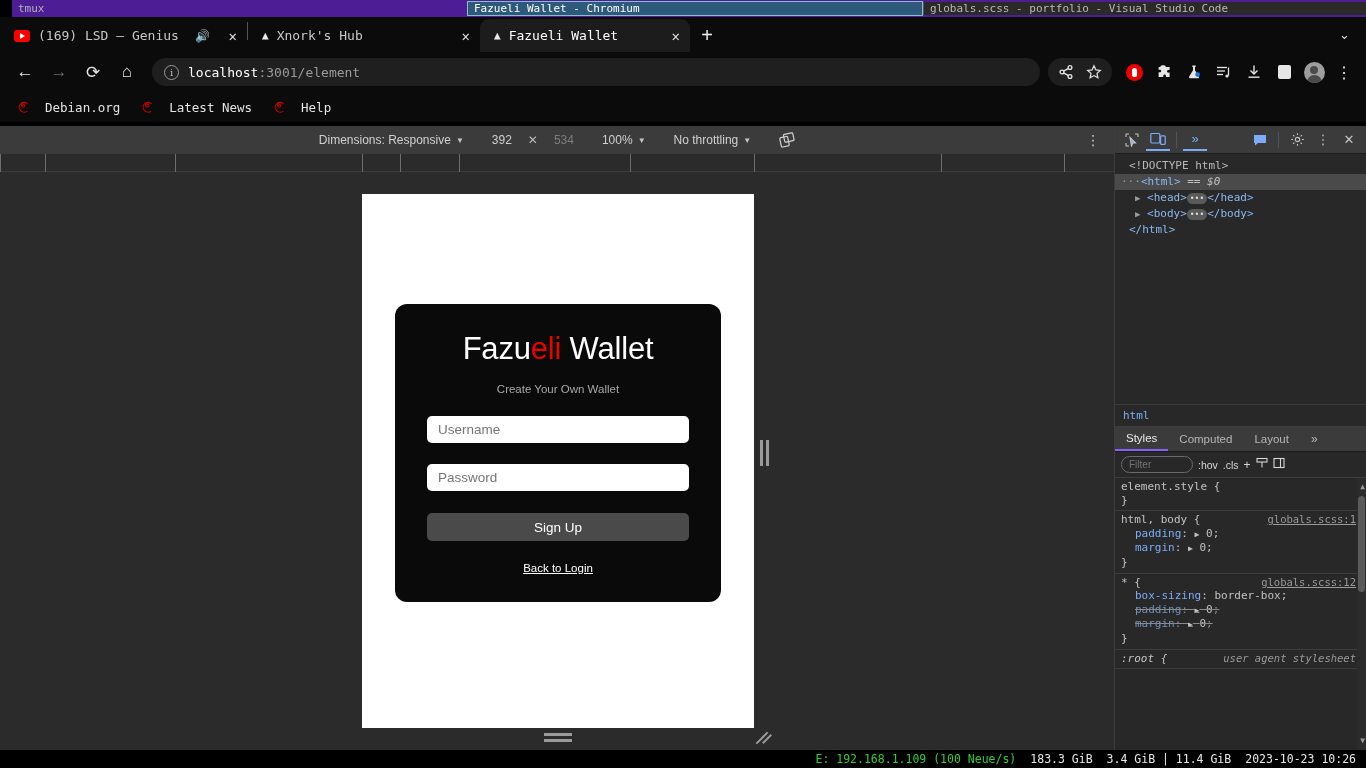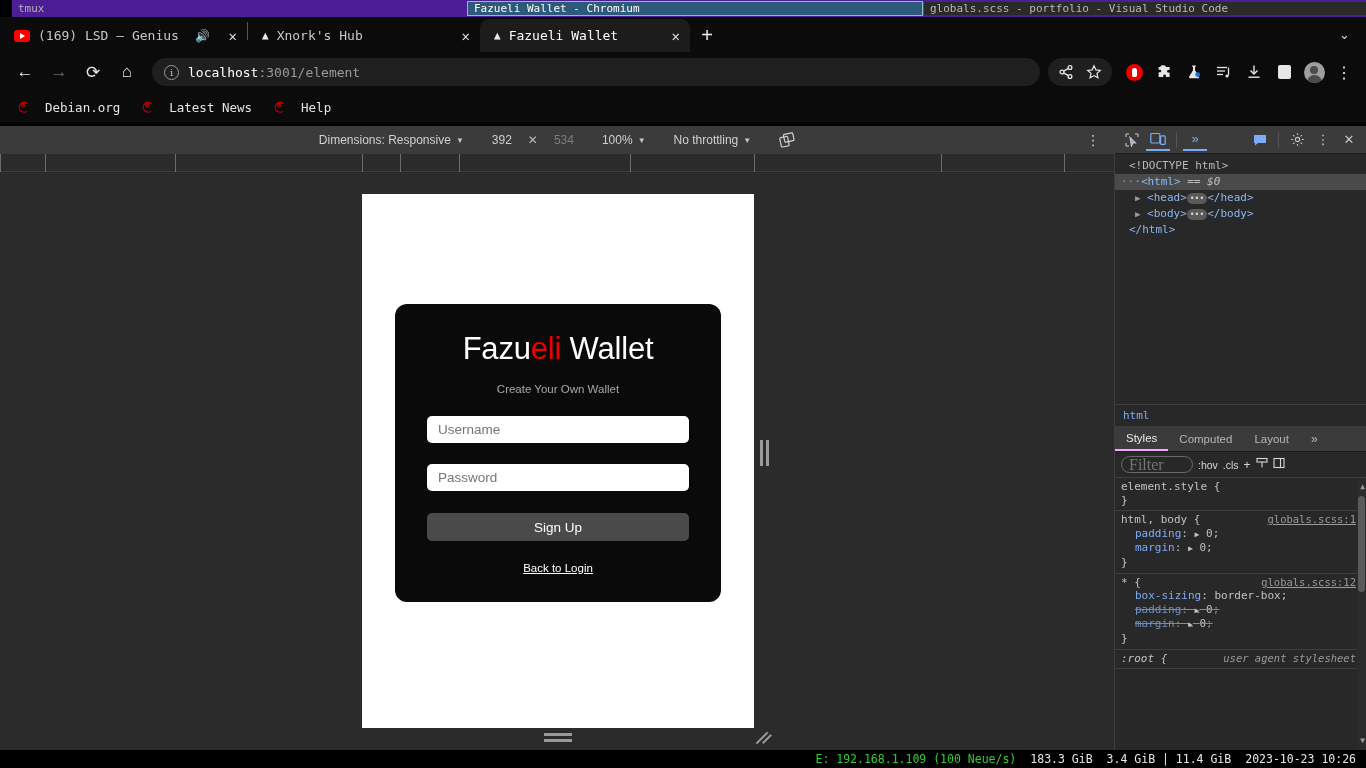--- a/index.html
+++ b/index.html
@@ -154,27 +154,27 @@
   .dots-badge { display: inline-flex; align-items: center; justify-content: center;
     background: #5a5a5a; color: #d8d8d8; border-radius: 7px; font-size: 8px;
     padding: 0 3px; height: 11px; line-height: 11px; vertical-align: middle; }
   .dom-indent1 { padding-left: 20px; }
   .ellipsis-pre { color: #9a9a9a; }
 
   .dt-breadcrumb { height: 22px; background: #282828; border-top: 1px solid #3d3d3d; display: flex; align-items: center;
     padding: 0 8px; font-size: 11px; color: #7cacf8; font-family: "DejaVu Sans Mono", monospace; }
   .dt-tabs { height: 26px; background: #3b3b3b; display: flex; align-items: stretch; border-bottom: 1px solid #1e1e1e; }
   .dt-tab { padding: 0 11px; display: flex; align-items: center; font-size: 11.5px; color: #b5b5b5; cursor: pointer; }
-  .dt-tab.active { color: #e8e8e8; border-bottom: 2px solid #f0abfc; }
+  .dt-tab.active { color: #e8e8e8; border-bottom: 2px solid #8b5cf6; }
   .dt-tab.chev { color: #b5b5b5; font-size: 12px; }
 
   .styles-toolbar { height: 26px; display: flex; align-items: center; gap: 5px; padding: 0 6px; background: #282828;
     border-bottom: 1px solid #3d3d3d; }
   .filter-input { width: 72px; height: 17px; background: #282828; border: 1px solid #6a6a6a; border-radius: 9px;
-    color: #8d8d8d; font-size: 16px; padding: 0 7px; font-family: Liberation Serif, serif; }
+    color: #8d8d8d; font-size: 10px; padding: 0 7px; font-family: Liberation Sans, sans-serif; }
   .st-btn { font-size: 10.5px; color: #d6d6d6; font-family: Liberation Sans, sans-serif; cursor: pointer; }
   .st-ico { color: #d6d6d6; font-size: 12px; cursor: pointer; }
 
   .styles-body { flex: 1; overflow: hidden; position: relative; background: #282828;
     font-family: "DejaVu Sans Mono", monospace; font-size: 11px; line-height: 13.6px; color: #c2c2c2; }
   .rule { padding: 2px 10px 3px 6px; border-bottom: 1px solid #3d3d3d; position: relative; }
   .rule.ua { color: #9a9a9a; font-style: italic; }
   .sel-line { display: flex; justify-content: space-between; }
   .sel { color: #c2c2c2; }
   .origin { color: #9a9a9a; text-decoration: underline; font-size: 10.5px; white-space: nowrap; }

